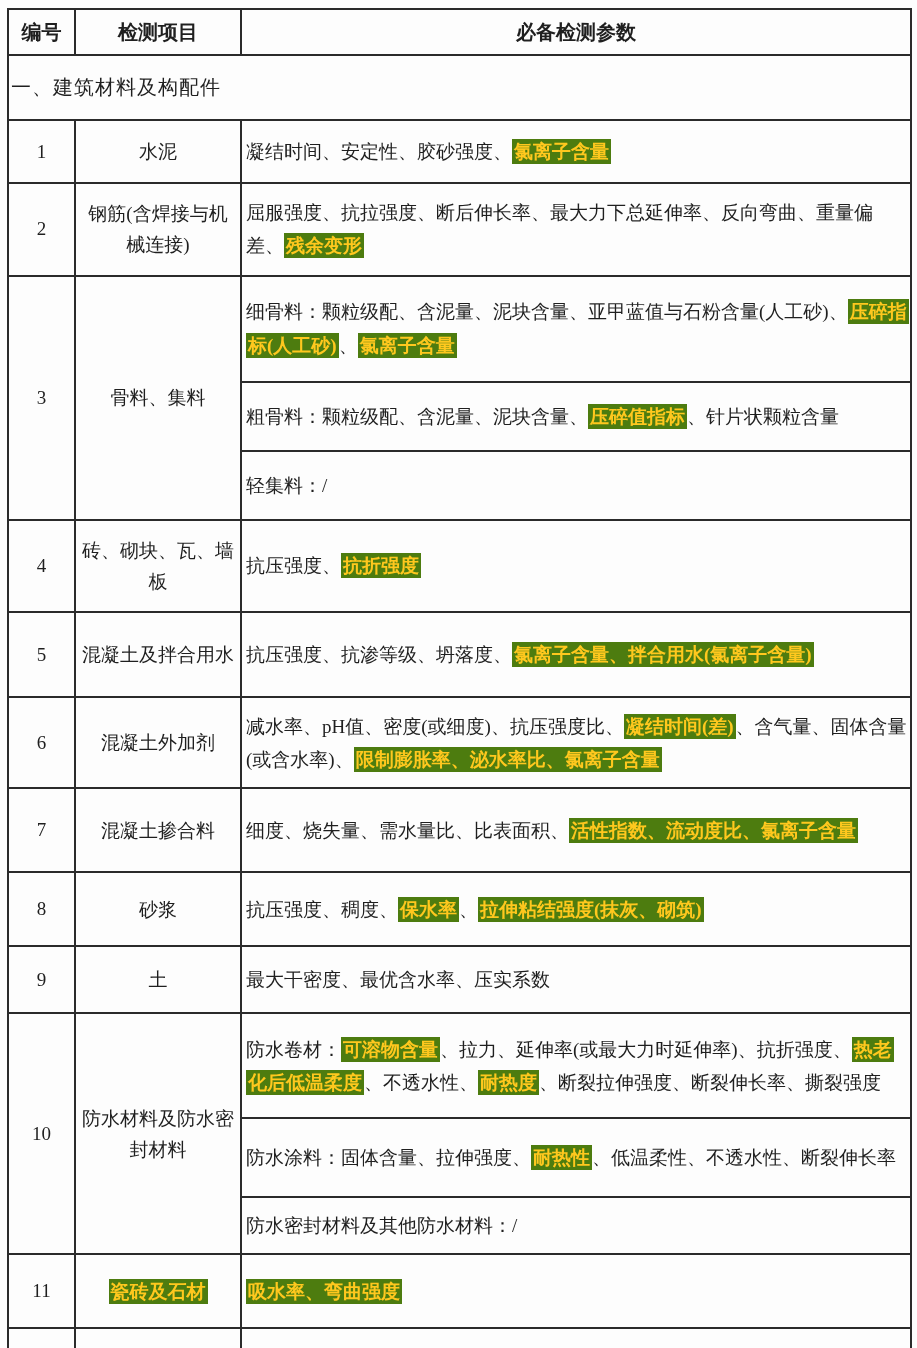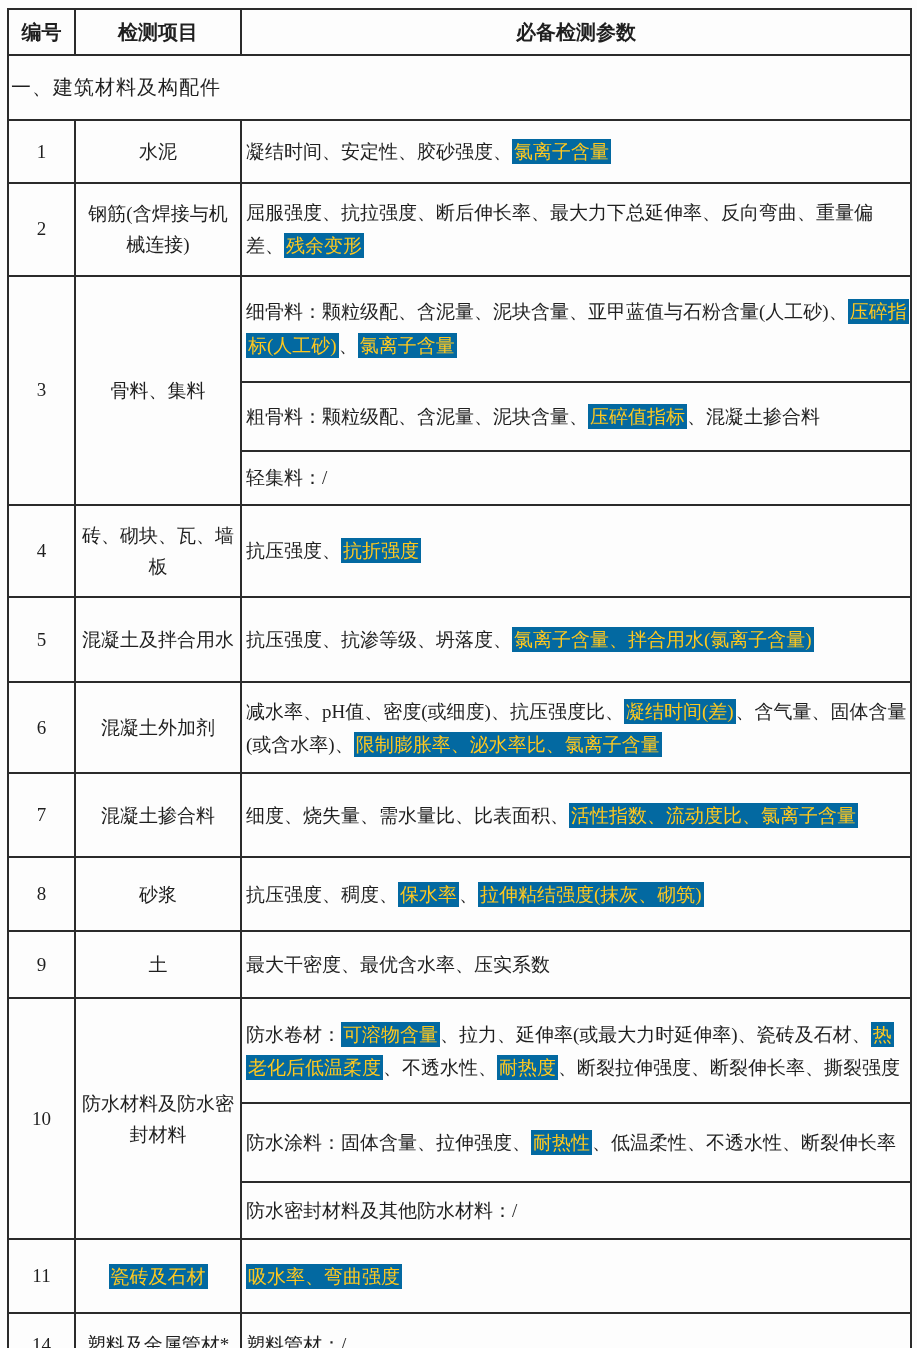--- a/index.html
+++ b/index.html
@@ -52,23 +52,23 @@
     padding: 14px 3px;
   }
   td.params {
     text-align: left;
     font-size: 19px;
     line-height: 1.75;
     padding: 3px 2px 3px 4px;
     word-break: break-all;
   }
   .hl {
-    background: #0369a1;
+    background: #4d7c0f;
     color: #ffc81e;
-    font-weight: 400;
+    font-weight: 700;
     padding: 2px 2px;
     box-decoration-break: clone;
     -webkit-box-decoration-break: clone;
   }
 </style>
 </head>
 <body>
 
 <div class="page">
   <table class="main">
@@ -100,23 +100,23 @@
         <td class="item"><span>钢筋(含焊接与机械连接)</span></td>
         <td class="params"><span>屈服强度、抗拉强度、断后伸长率、最大力下总延伸率、反向弯曲、重量偏差、</span><span class="hl">残余变形</span></td>
       </tr>
 
       <tr style="height:106px">
         <td class="num" rowspan="3">3</td>
         <td class="item" rowspan="3"><span>骨料、集料</span></td>
         <td class="params"><span>细骨料：颗粒级配、含泥量、泥块含量、亚甲蓝值与石粉含量(人工砂)、</span><span class="hl">压碎指标(人工砂)</span><span>、</span><span class="hl">氯离子含量</span></td>
       </tr>
       <tr style="height:69px">
-        <td class="params"><span>粗骨料：颗粒级配、含泥量、泥块含量、</span><span class="hl">压碎值指标</span><span>、混凝土掺合料</span></td>
+        <td class="params"><span>粗骨料：颗粒级配、含泥量、泥块含量、</span><span class="hl">压碎值指标</span><span>、针片状颗粒含量</span></td>
       </tr>
-      <tr style="height:54px">
+      <tr style="height:69px">
         <td class="params"><span>轻集料：/</span></td>
       </tr>
 
       <tr style="height:71px">
         <td class="num">4</td>
         <td class="item"><span>砖、砌块、瓦、墙板</span></td>
         <td class="params"><span>抗压强度、</span><span class="hl">抗折强度</span></td>
       </tr>
 
       <tr style="height:85px">
@@ -145,21 +145,21 @@
 
       <tr style="height:67px">
         <td class="num">9</td>
         <td class="item"><span>土</span></td>
         <td class="params"><span>最大干密度、最优含水率、压实系数</span></td>
       </tr>
 
       <tr style="height:105px">
         <td class="num" rowspan="3">10</td>
         <td class="item" rowspan="3"><span>防水材料及防水密封材料</span></td>
-        <td class="params"><span>防水卷材：</span><span class="hl">可溶物含量</span><span>、拉力、延伸率(或最大力时延伸率)、瓷砖及石材、</span><span class="hl">热老化后低温柔度</span><span>、不透水性、</span><span class="hl">耐热度</span><span>、断裂拉伸强度、断裂伸长率、撕裂强度</span></td>
+        <td class="params"><span>防水卷材：</span><span class="hl">可溶物含量</span><span>、拉力、延伸率(或最大力时延伸率)、抗折强度、</span><span class="hl">热老化后低温柔度</span><span>、不透水性、</span><span class="hl">耐热度</span><span>、断裂拉伸强度、断裂伸长率、撕裂强度</span></td>
       </tr>
       <tr style="height:79px">
         <td class="params"><span>防水涂料：固体含量、拉伸强度、</span><span class="hl">耐热性</span><span>、低温柔性、不透水性、断裂伸长率</span></td>
       </tr>
       <tr style="height:57px">
         <td class="params"><span>防水密封材料及其他防水材料：/</span></td>
       </tr>
 
       <tr style="height:74px">
         <td class="num">11</td>

